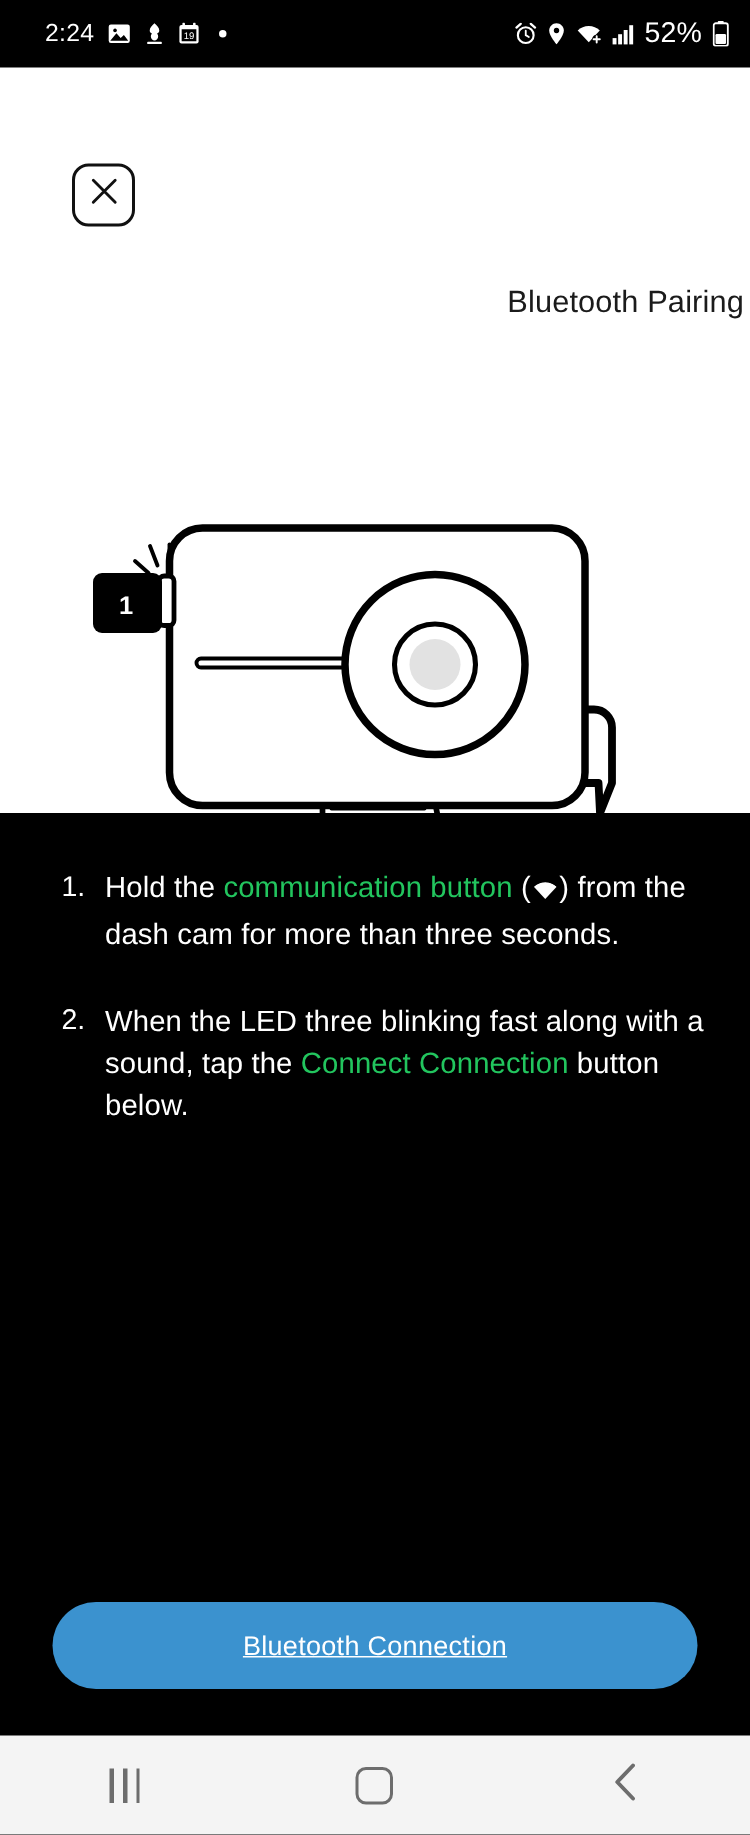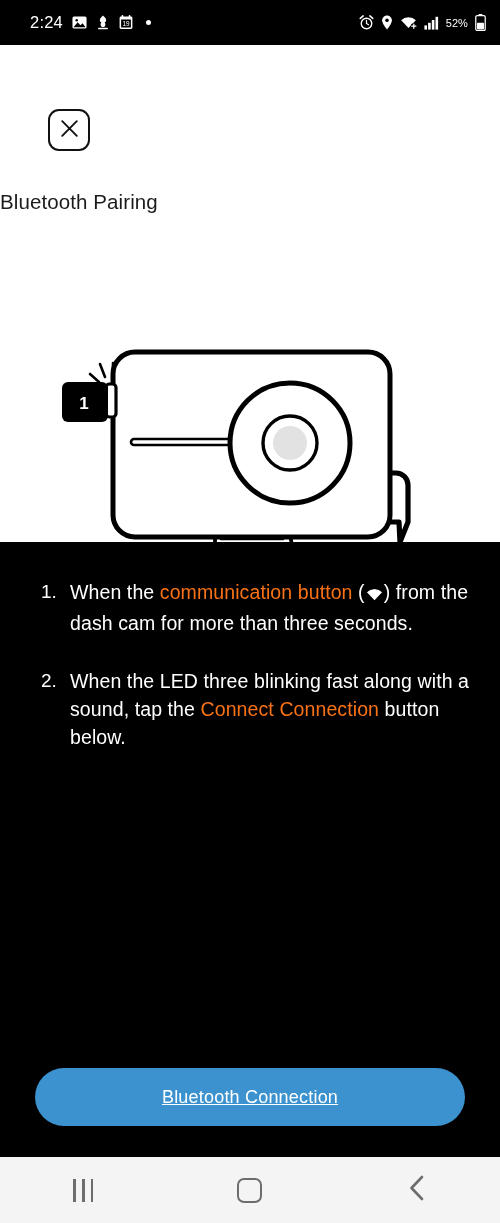--- a/index.html
+++ b/index.html
@@ -16,55 +16,55 @@
     position:absolute; left:0; top:0; width:500px; height:45px;
     background:#000; color:#fff;
     display:flex; align-items:center; justify-content:space-between;
     padding:0 14px 0 30px;
   }
   .sb-left{ display:flex; align-items:center; gap:9px; }
   .sb-right{ display:flex; align-items:center; gap:7px; }
   .sb-time{ font-size:16.5px; letter-spacing:.2px; }
   .sb-ico{ display:inline-flex; align-items:center; justify-content:center; }
   .sb-dot{ width:5px; height:5px; border-radius:50%; background:#fff; display:inline-block; margin-left:4px;}
-  .sb-batt-text{ font-size:11px; letter-spacing:.1px; }
+  .sb-batt-text{ font-size:19px; letter-spacing:.1px; }
 
   
   .white-panel{
     position:absolute; left:0; top:45px; width:500px; height:497px;
     background:#fff;
   }
   .close-btn{
     position:absolute; left:48px; top:64px; width:42px; height:42px;
     border:2.2px solid #111; border-radius:11px;
     display:flex; align-items:center; justify-content:center;
     background:#fff; cursor:pointer;
   }
   .page-title{
     position:absolute; left:0; top:145px; width:496px;
-    text-align:left; font-size:20.5px; color:#1b1b1b; letter-spacing:.1px;
+    text-align:right; font-size:20.5px; color:#1b1b1b; letter-spacing:.1px;
   }
   .illus{ position:absolute; left:0; top:205px; width:500px; height:300px; }
 
   
   .content{
     position:absolute; left:0; top:542px; width:500px; height:613px;
     background:#000;
   }
   .steps{ padding:36px 28px 0 28px; }
   .step{ display:flex; margin-bottom:30px; }
   .step-num{
     width:42px; flex:0 0 42px; color:#fff; font-size:19px;
     line-height:28px; text-align:left; padding-left:13px;
   }
   .step-text{
     color:#fff; font-size:19.5px; line-height:28px; letter-spacing:.1px;
     flex:1;
   }
-  .lnk{ color:#f97316; }
+  .lnk{ color:#22c55e; }
   .wifi-paren{ white-space:nowrap; }
   .wifi-inline{ display:inline-block; vertical-align:-3px; margin:0 0px; }
 
   .bt-btn{
     position:absolute; left:35px; top:1068px; width:430px; height:58px;
     background:#3b92cf; border-radius:29px; border:none;
     color:#fff; font-size:18px; letter-spacing:.2px;
     display:flex; align-items:center; justify-content:center;
     cursor:pointer;
     text-decoration:underline;
@@ -198,21 +198,21 @@
       <circle cx="290" cy="193" r="17" fill="#e2e2e2"></circle>
     </svg>
   </div>
 </div>
 
 <div class="content">
   <div class="steps">
 
     <div class="step">
       <div class="step-num">1.</div>
-      <div class="step-text"><span>When the </span><span class="lnk">communication button</span><span class="wifi-paren"> (<span class="wifi-inline"><svg width="19" height="15" viewBox="0 0 20 15">
+      <div class="step-text"><span>Hold the </span><span class="lnk">communication button</span><span class="wifi-paren"> (<span class="wifi-inline"><svg width="19" height="15" viewBox="0 0 20 15">
                 <path d="M10 13.6 C10 13.6 10 13.6 10 13.6 L2 5.0 A11.6 11.6 0 0 1 18 5.0 Z" fill="#fff"></path>
                 <path d="M1.4 4.4 A12.2 12.2 0 0 1 18.6 4.4" fill="none" stroke="#000" stroke-width="1.6"></path>
               </svg></span>)</span><span> from the dash cam for more than three seconds.</span></div>
     </div>
 
     <div class="step">
       <div class="step-num">2.</div>
       <div class="step-text"><span>When the LED three blinking fast along with a sound, tap the </span><span class="lnk">Connect Connection</span><span> button below.</span></div>
     </div>
 

